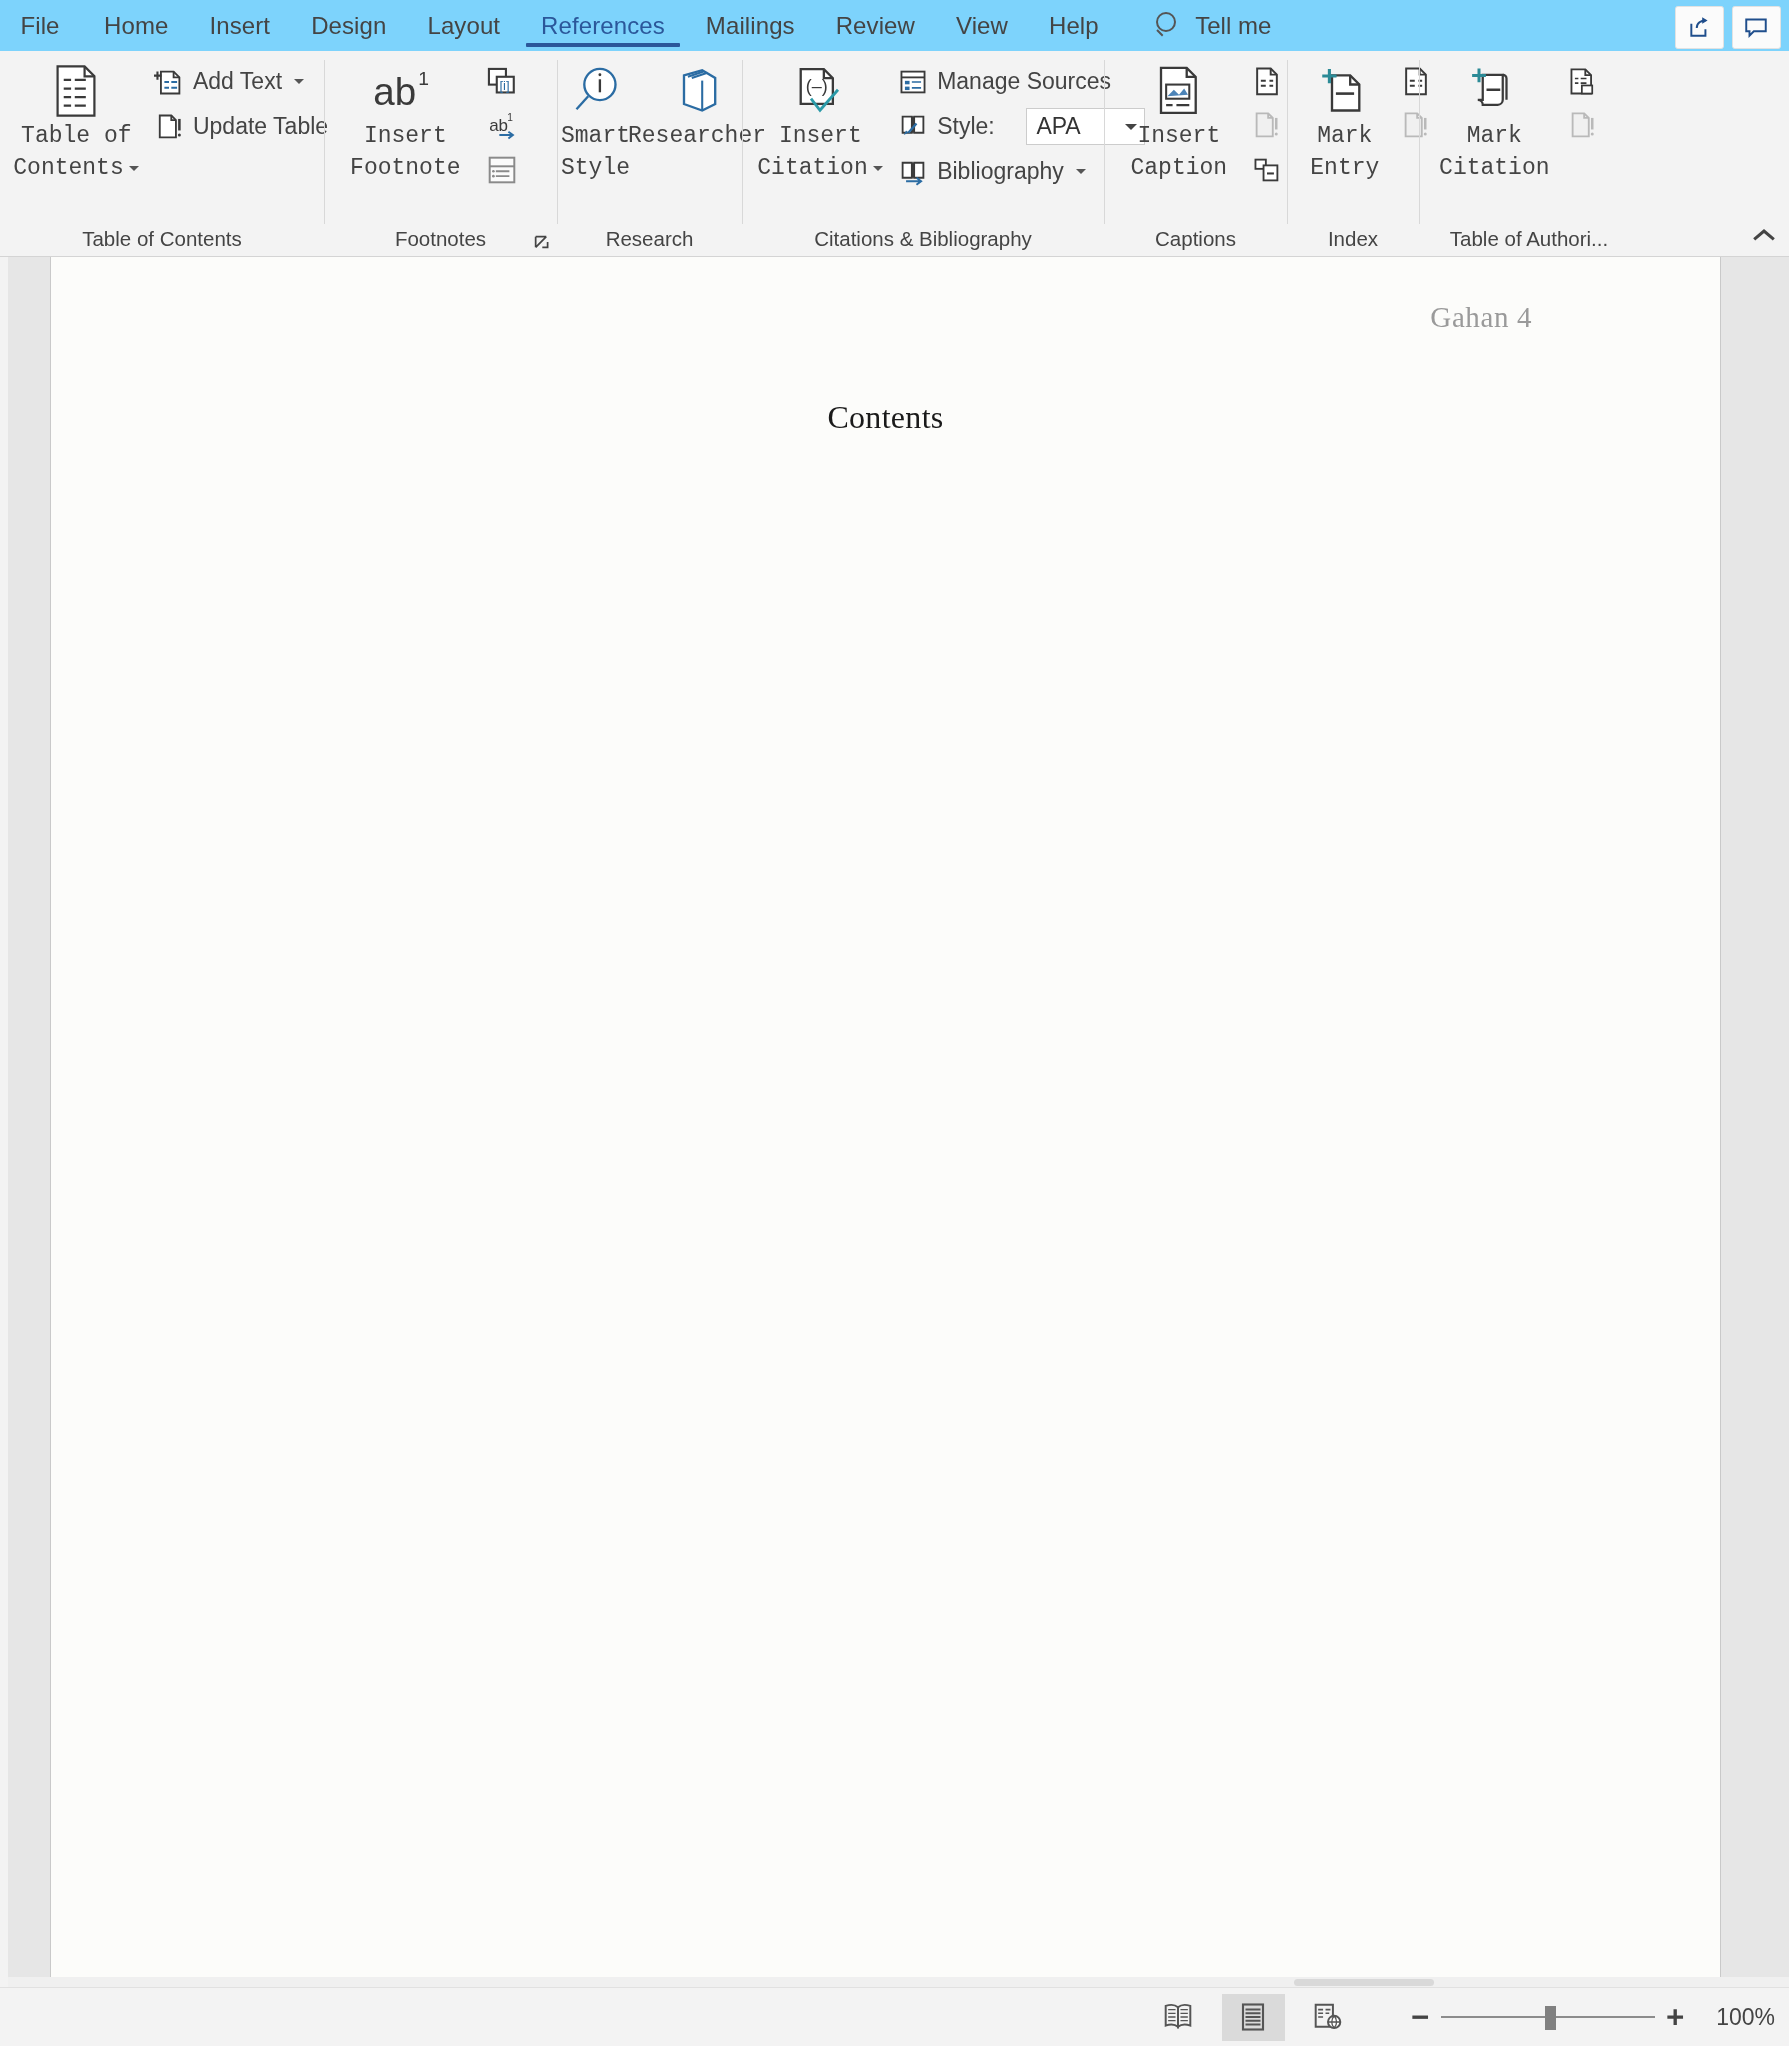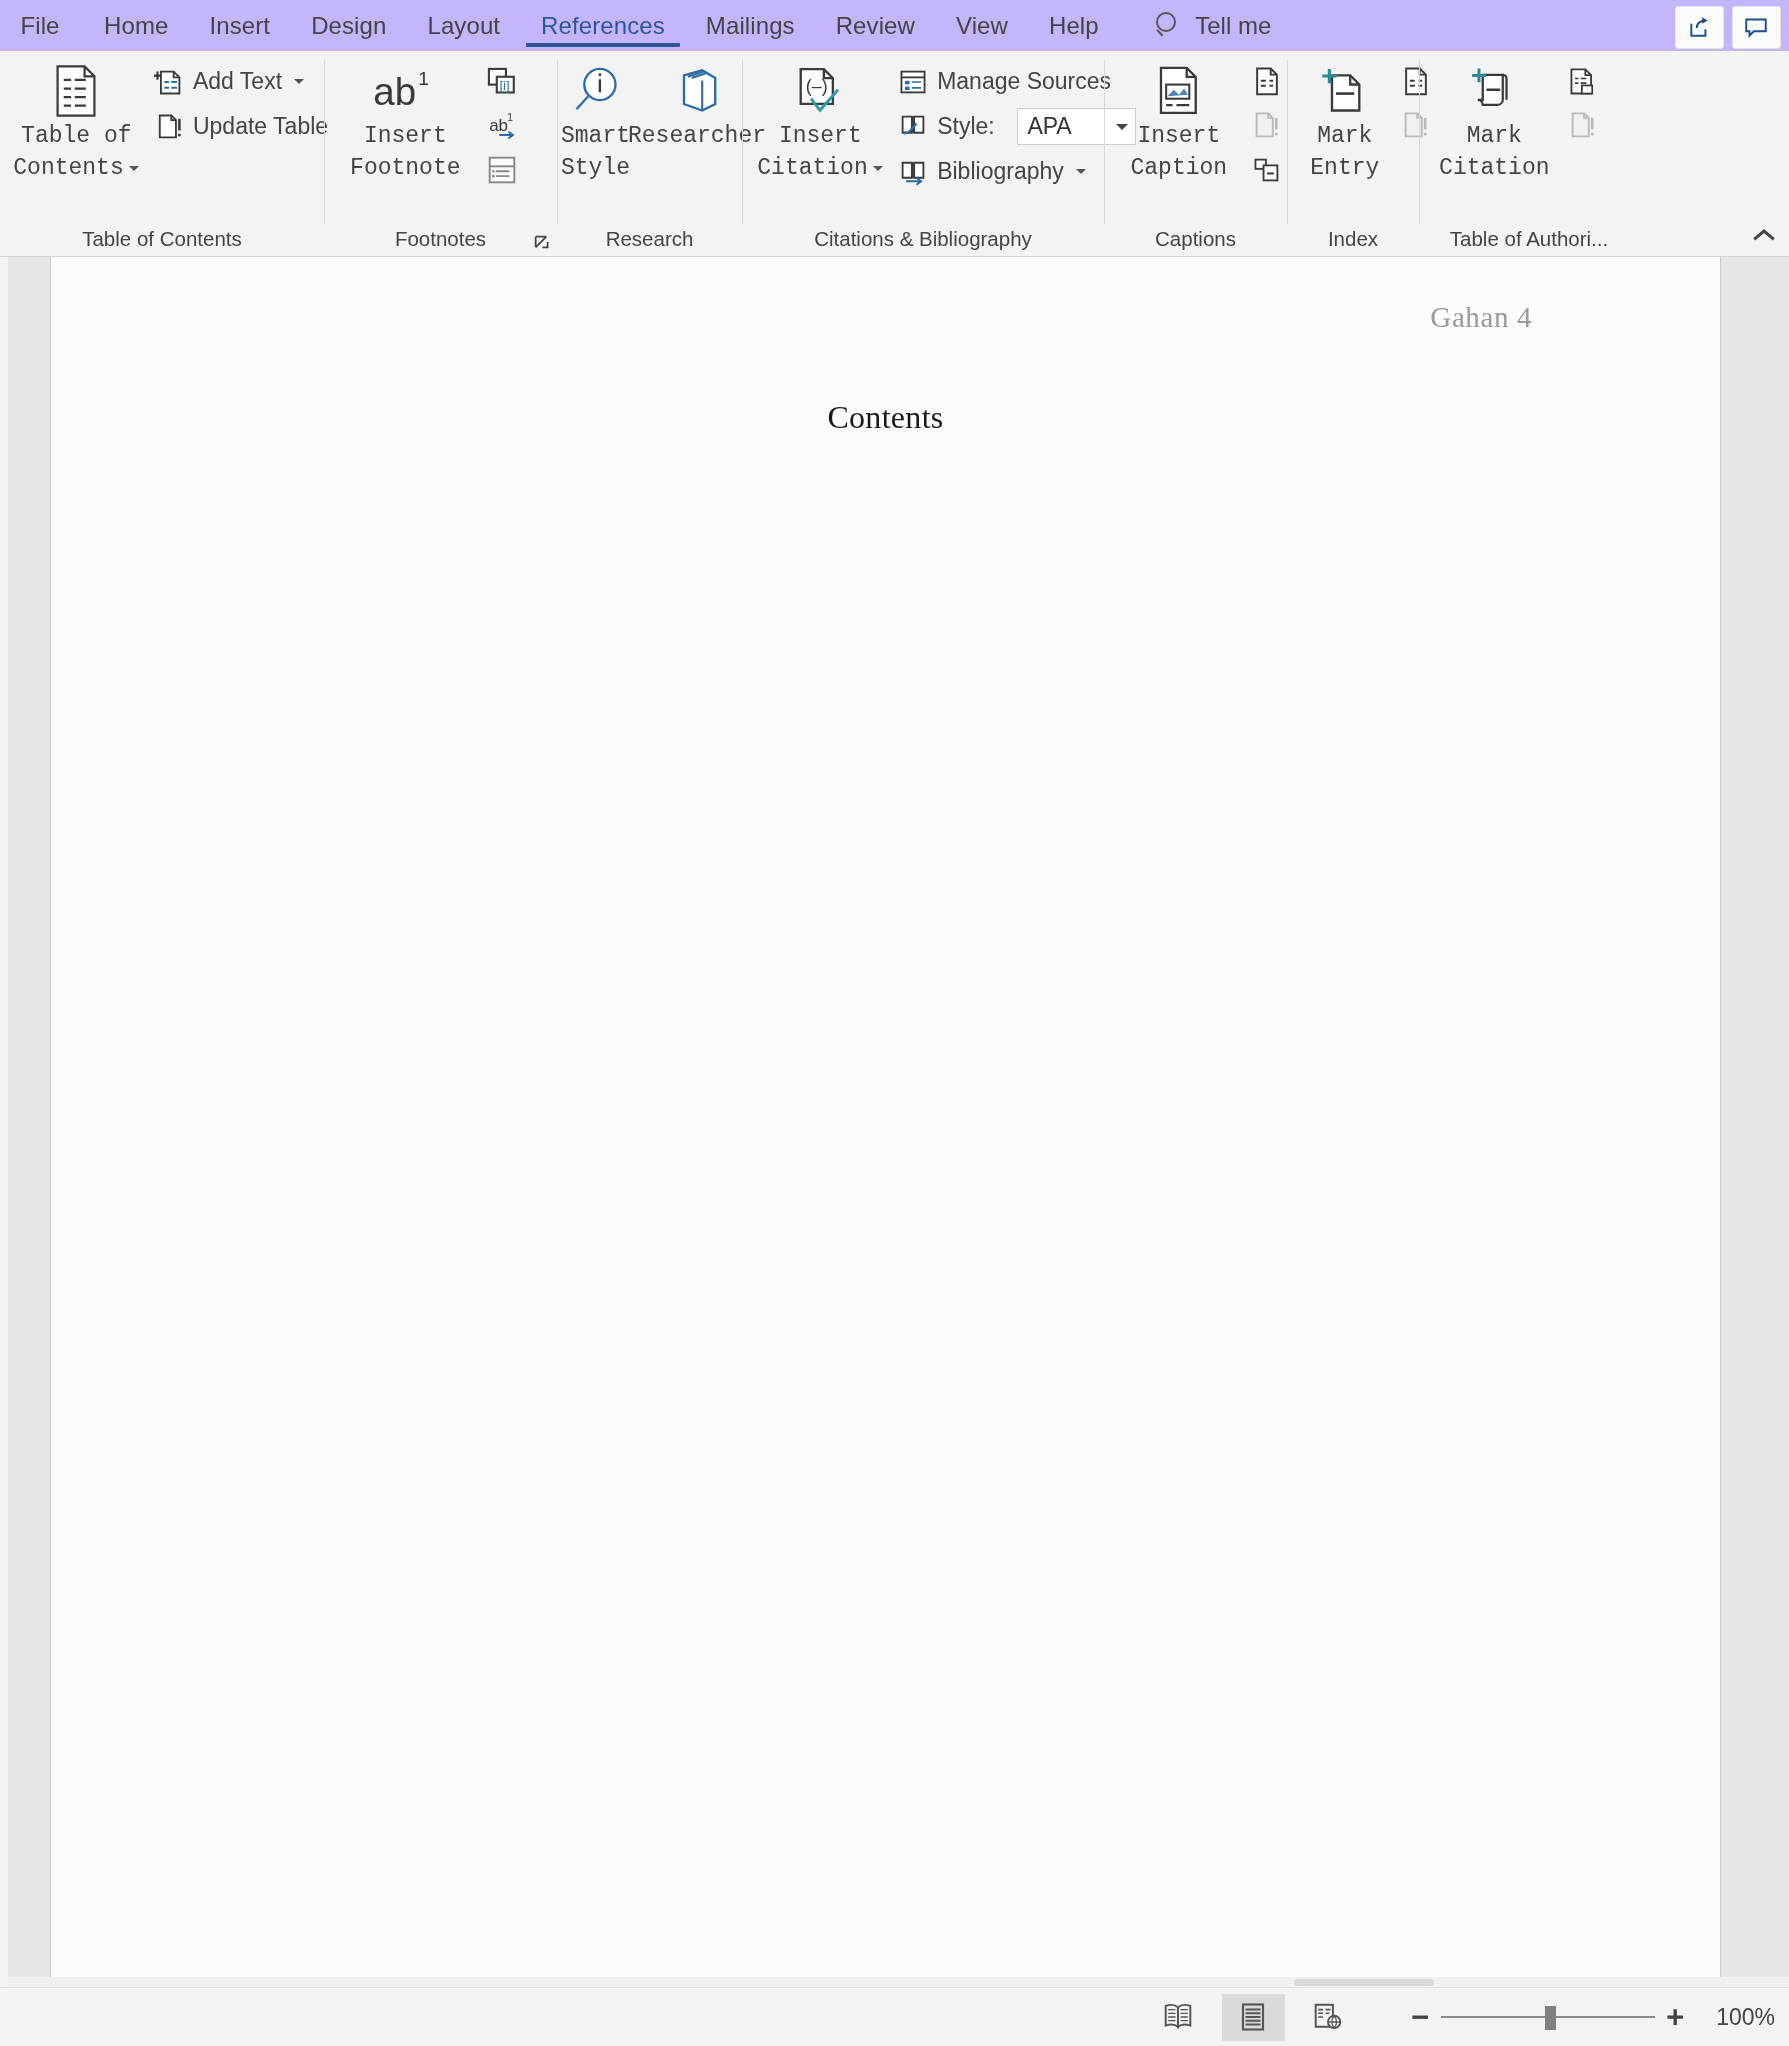--- a/index.html
+++ b/index.html
@@ -17,21 +17,21 @@
     width: 1790px;
     height: 2046px;
     background: #f3f3f3;
   }
 
   
   .tabbar {
     position: absolute;
     left: 0; top: 0;
     width: 1790px; height: 51px;
-    background: #c4b5fd;
+    background: #7dd3fc;
     display: flex;
     align-items: stretch;
   }
   .tab {
     position: relative;
     display: flex;
     align-items: center;
     justify-content: center;
     padding: 0 20.5px;
     font-size: 24px;
@@ -573,21 +573,21 @@
             <div class="smallbtn">
               <span class="sicon">
                 <svg width="30" height="28" viewBox="0 0 26 24">
                   <path d="M4 3 h8 v14 h-8 z M14 3 h8 v14 h-8 z" fill="#fff" stroke="#3a3a3a" stroke-width="1.6"></path>
                   <path d="M13 3 v14" stroke="#3a3a3a" stroke-width="1.6"></path>
                   <path d="M16 9 l-7 8" stroke="#2b6ca3" stroke-width="2"></path>
                   <path d="M9 17 l-4 2 l2 -4 z" fill="#2b6ca3"></path>
                 </svg>
               </span>
               <span>Style:</span>
-              <span class="styledd" style="margin-left:14px;gap:12px;">
+              <span class="styledd" style="margin-left:23px;gap:12px;">
                 <span>APA</span>
                 <span class="caret"></span>
               </span>
             </div>
             <div class="smallbtn">
               <span class="sicon">
                 <svg width="30" height="28" viewBox="0 0 26 24">
                   <path d="M4 4 h8 v13 h-8 z M14 4 h8 v13 h-8 z" fill="#fff" stroke="#3a3a3a" stroke-width="1.6"></path>
                   <path d="M13 4 v13" stroke="#3a3a3a" stroke-width="1.6"></path>
                   <path d="M7 20 h12 M16 17 l4 3 l-4 3" fill="none" stroke="#2b6ca3" stroke-width="1.7"></path>

